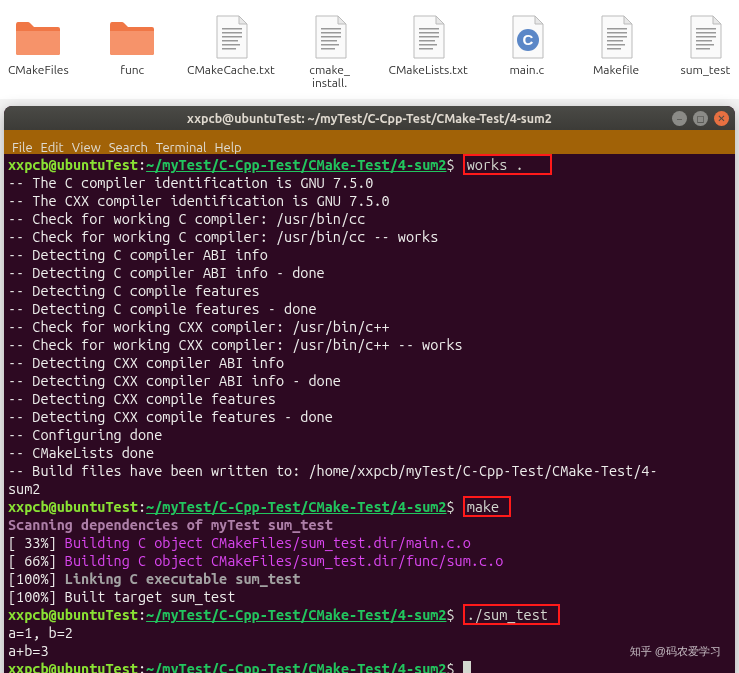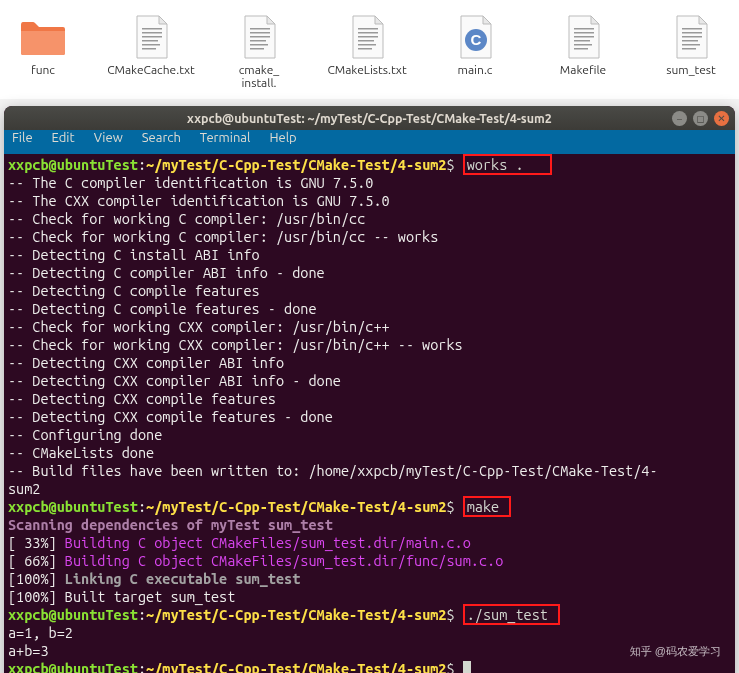--- a/index.html
+++ b/index.html
@@ -78,42 +78,42 @@
   align-items: center;
   justify-content: center;
   font-size: 10px;
   color: #4a4a46;
 }
 .win-min { background: #8b8b87; }
 .win-max { background: #8b8b87; }
 .win-close { background: #e77041; }
 
 .menubar {
-  background: #0369a1;
+  background: #a16207;
   height: 24px;
   display: flex;
-  align-items: flex-start;
+  align-items: flex-end;
   padding: 0 8px;
-  gap: 19px;
+  gap: 8px;
 }
 .menubar span {
   color: #dfdbd2;
   font-size: 13px;
 }
 .terminal-body {
   background: #2d0922;
   font-family: "Ubuntu Mono", "DejaVu Sans Mono", monospace;
   font-size: 14.5px;
   line-height: 18px;
   padding: 2px 4px 4px 4px;
   color: #d3d7cf;
   white-space: pre;
 }
 .prompt-user { color: #8ae234; font-weight: bold; }
-.prompt-path { color: #fde047; font-weight: bold; }
+.prompt-path { color: #22c55e; font-weight: bold; text-decoration: underline; }
 .prompt-dollar { color: #d3d7cf; }
 .cmd { color: #d3d7cf; }
 .txt-white { color: #eeeeec; }
 .txt-teal { color: #a3a3a3; font-weight:bold; }
 .txt-magenta { color: #ad7fa8; font-weight:bold; }
 .txt-green { color: #d946ef; }
 .redbox { border: 2px solid #ff1a1a; padding: 0 2px; }
 .watermark {
   position: absolute;
   right: 18px;
@@ -135,20 +135,29 @@
 <body>
 
 <div class="desktop" id="desktop-row">
     <div class="file-item">
       <div class="icon">
         <svg width="48" height="40" viewBox="0 0 48 40">
           <path d="M2 8 L2 36 Q2 38 4 38 L44 38 Q46 38 46 36 L46 12 Q46 10 44 10 L20 10 L16 6 Q15 5 14 5 L4 5 Q2 5 2 8 Z" fill="#f07746"></path>
           <path d="M2 14 L46 14 L46 36 Q46 38 44 38 L4 38 Q2 38 2 36 Z" fill="#f6936a"></path>
         </svg>
       </div>
+      <div class="label">CMakeFiles</div>
+    </div>
+    <div class="file-item">
+      <div class="icon">
+        <svg width="48" height="40" viewBox="0 0 48 40">
+          <path d="M2 8 L2 36 Q2 38 4 38 L44 38 Q46 38 46 36 L46 12 Q46 10 44 10 L20 10 L16 6 Q15 5 14 5 L4 5 Q2 5 2 8 Z" fill="#f07746"></path>
+          <path d="M2 14 L46 14 L46 36 Q46 38 44 38 L4 38 Q2 38 2 36 Z" fill="#f6936a"></path>
+        </svg>
+      </div>
       <div class="label">func</div>
     </div>
     <div class="file-item">
       <div class="icon">
         <svg width="40" height="46" viewBox="0 0 40 46">
           <path d="M6 2 L28 2 L36 10 L36 44 L6 44 Z" fill="#fafafa" stroke="#bbb" stroke-width="1"></path>
           <path d="M28 2 L28 10 L36 10 Z" fill="#e8e8e8" stroke="#bbb" stroke-width="1"></path>
           <rect x="11" y="14" width="20" height="1.5" fill="#999"></rect>
           <rect x="11" y="18" width="20" height="1.5" fill="#999"></rect>
           <rect x="11" y="22" width="20" height="1.5" fill="#999"></rect>
@@ -248,21 +257,21 @@
       <span>View</span>
       <span>Search</span>
       <span>Terminal</span>
       <span>Help</span>
     </div>
   <div class="terminal-body" id="termbody"><span class="prompt-user">xxpcb@ubuntuTest</span><span class="txt-white">:</span><span class="prompt-path">~/myTest/C-Cpp-Test/CMake-Test/4-sum2</span><span class="prompt-dollar">$</span> <span class="redbox"><span class="cmd">works .</span>   </span>
 <span class="txt-white">-- The C compiler identification is GNU 7.5.0</span>
 <span class="txt-white">-- The CXX compiler identification is GNU 7.5.0</span>
 <span class="txt-white">-- Check for working C compiler: /usr/bin/cc</span>
 <span class="txt-white">-- Check for working C compiler: /usr/bin/cc -- works</span>
-<span class="txt-white">-- Detecting C install ABI info</span>
+<span class="txt-white">-- Detecting C compiler ABI info</span>
 <span class="txt-white">-- Detecting C compiler ABI info - done</span>
 <span class="txt-white">-- Detecting C compile features</span>
 <span class="txt-white">-- Detecting C compile features - done</span>
 <span class="txt-white">-- Check for working CXX compiler: /usr/bin/c++</span>
 <span class="txt-white">-- Check for working CXX compiler: /usr/bin/c++ -- works</span>
 <span class="txt-white">-- Detecting CXX compiler ABI info</span>
 <span class="txt-white">-- Detecting CXX compiler ABI info - done</span>
 <span class="txt-white">-- Detecting CXX compile features</span>
 <span class="txt-white">-- Detecting CXX compile features - done</span>
 <span class="txt-white">-- Configuring done</span>

